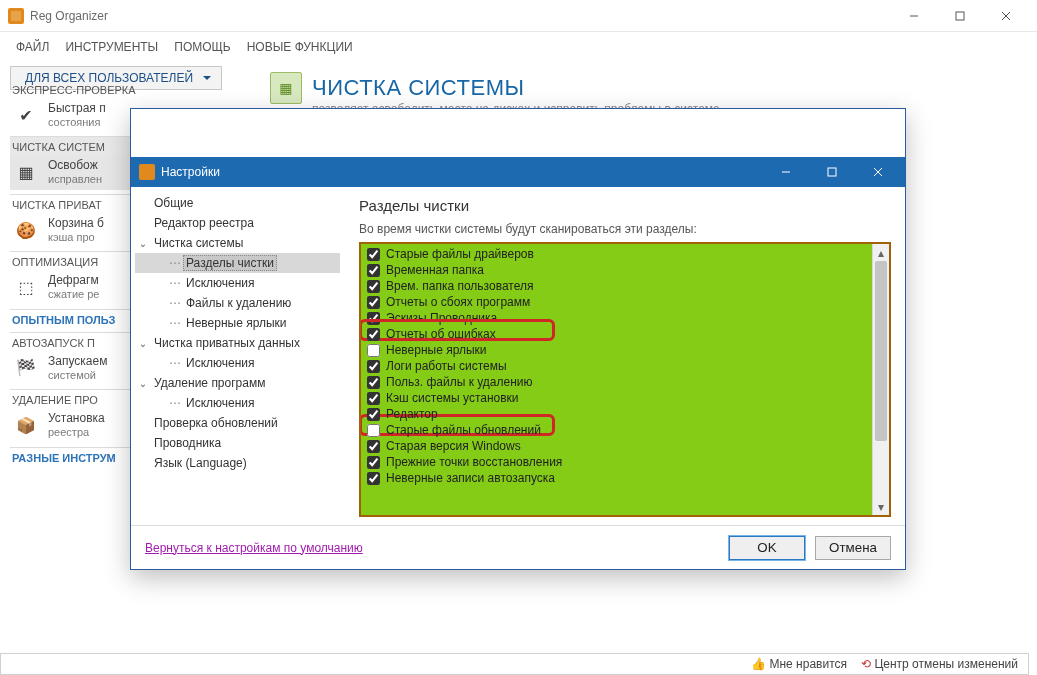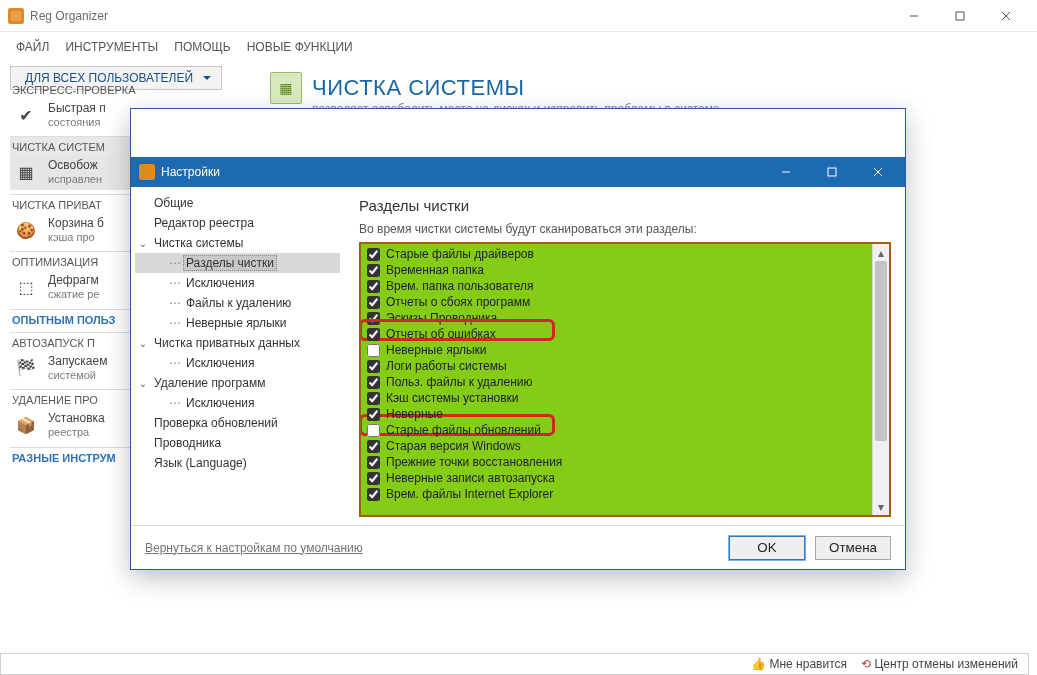--- a/index.html
+++ b/index.html
@@ -59,21 +59,21 @@
   .chk-wrap{flex:1;border:2px solid #a16207;position:relative;overflow:hidden;background:#84cc16;}
   .chk-list{position:absolute;inset:0 17px 0 0;overflow:hidden;padding:2px 4px;}
   .chk-row{display:flex;align-items:center;gap:6px;padding:1px 2px;color:#222;position:relative;}
   .chk-row input{width:13px;height:13px;accent-color:#333;}
   .hl{position:absolute;border:3px solid #d02626;border-radius:6px;pointer-events:none;}
   .scrollbar{position:absolute;right:0;top:0;bottom:0;width:17px;background:#f0f0f0;border-left:1px solid #d8d8d8;}
   .sb-btn{height:17px;display:flex;align-items:center;justify-content:center;color:#666;}
   .sb-thumb{position:absolute;left:2px;right:2px;top:17px;height:180px;background:#c4c4c4;border-radius:2px;}
 
   .dlg-foot{height:44px;border-top:1px solid #dcdcdc;display:flex;align-items:center;padding:0 14px;gap:10px;}
-  .dlg-link{color:#737373;text-decoration:underline;cursor:pointer;}
+  .dlg-link{color:#a21caf;text-decoration:underline;cursor:pointer;}
   .spacer{flex:1;}
   .dlg-btn{min-width:76px;height:24px;border:1px solid #a7a7a7;background:#efefef;color:#222;padding:0 12px;}
   .dlg-btn.primary{border:1px solid #2b79c2;outline:1px solid #7bb4e6;}
 </style>
 </head>
 <body>
 
 
 
 
@@ -297,41 +297,37 @@
               <input type="checkbox" checked="" style="">
               <span>Польз. файлы к удалению</span>
             </div>
             <div class="chk-row">
               <input type="checkbox" checked="" style="">
               <span>Кэш системы установки</span>
             </div>
             <div class="hl" style="top: 170px; left: -2px; width: 196px; height: 22px;"></div>
             <div class="chk-row">
               <input type="checkbox" checked="" style="">
-              <span>Неверные</span>
+              <span>Редактор</span>
             </div>
             <div class="chk-row">
               <input type="checkbox" style="">
               <span>Старые файлы обновлений</span>
             </div>
             <div class="chk-row">
               <input type="checkbox" checked="" style="">
               <span>Старая версия Windows</span>
             </div>
             <div class="chk-row">
               <input type="checkbox" checked="" style="">
               <span>Прежние точки восстановления</span>
             </div>
             <div class="chk-row">
               <input type="checkbox" checked="" style="">
               <span>Неверные записи автозапуска</span>
-            </div>
-            <div class="chk-row">
-              <input type="checkbox" checked="" style="">
-              <span>Врем. файлы Internet Explorer</span>
             </div>
           </div>
         <div class="scrollbar">
           <div class="sb-btn">▴</div>
           <div class="sb-thumb"></div>
           <div class="sb-btn" style="position:absolute;bottom:0;left:0;right:0">▾</div>
         </div>
       </div>
     </div>
   </div>

